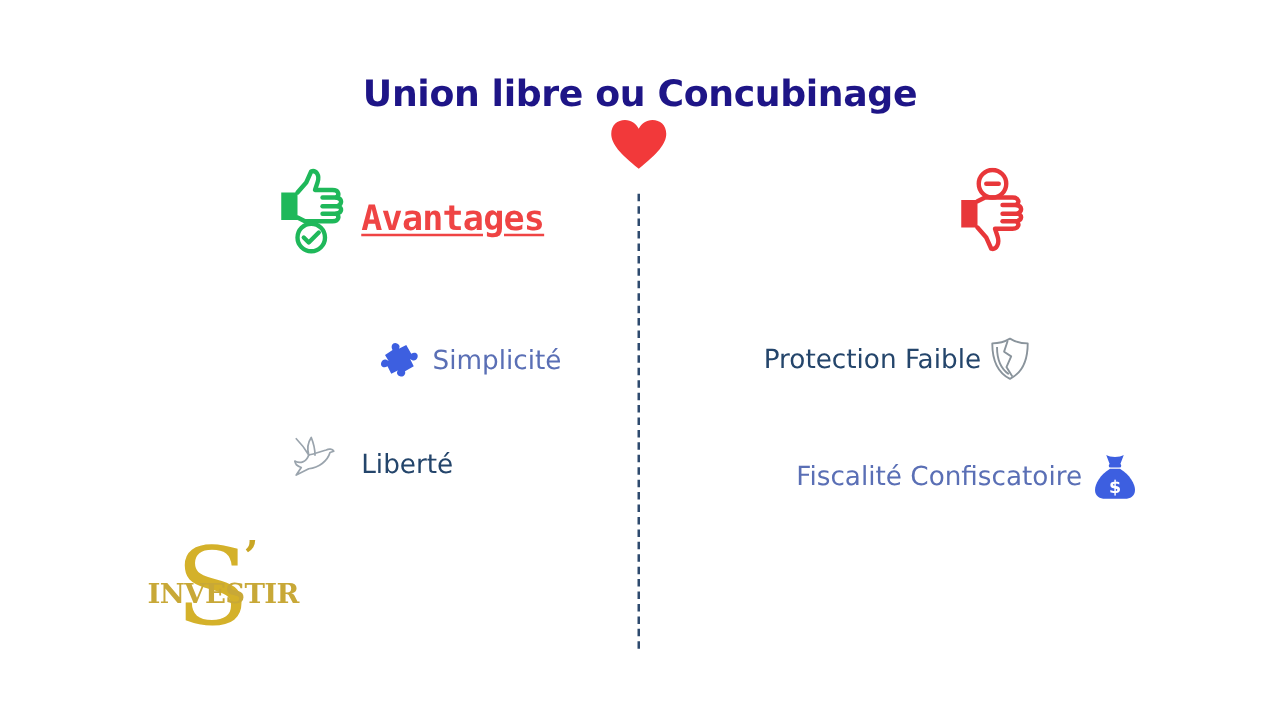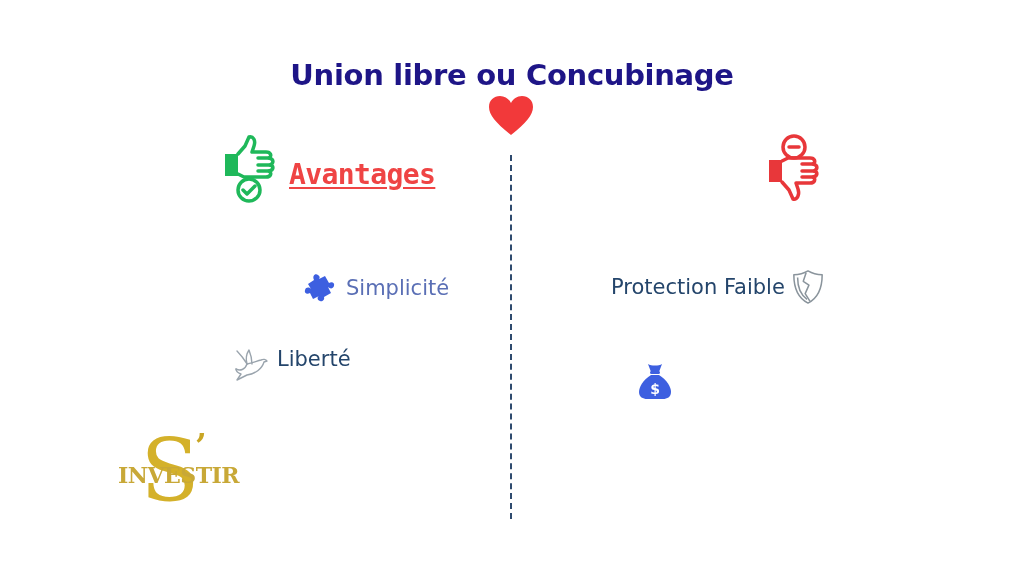--- a/index.html
+++ b/index.html
@@ -72,21 +72,21 @@
   <span class="heading" style="position:absolute; left:67px; top:24px;">Avantages</span>
 </div>
 
 <div class="abs" style="left:302px; top:270px; height:36px; display:flex; align-items:center; gap:8px;">
   <svg viewBox="0 0 36 36" style="width:36px; height:36px;">
     <path d="M6 14 L12 10 C10 6, 13 3, 16 5 C18 6, 18 8, 17 9 L23 6 L27 13 C30 11, 33 13, 32 16 C31 19, 28 19, 26 17 L29 23 L22 27 C23 30, 20 32, 18 31 C15 30, 15 27, 17 26 L11 29 L8 23 C5 25, 2 23, 3 20 C4 17, 7 17, 9 19 Z" fill="#3d5fe0"></path>
   </svg>
   <span class="item c-blue">Simplicité</span>
 </div>
 
-<div class="abs" style="left:233px; top:347px; height:36px; display:flex; align-items:flex-start; gap:8px;">
+<div class="abs" style="left:233px; top:347px; height:36px; display:flex; align-items:flex-end; gap:20px;">
   <svg viewBox="0 0 36 36" style="width:36px; height:36px;">
     <g fill="none" stroke="#9aa4ad" stroke-width="1.4" stroke-linejoin="round" stroke-linecap="round">
       <path d="M4 4 C8 8, 11 12, 14 17 C12 10, 14 6, 16 3 C18 8, 19 12, 19 17"></path>
       <path d="M14 17 C19 16, 24 14, 28 13 C30 12, 33 12, 34 14 L31 15 C29 22, 22 27, 14 28 L4 33 L8 27 C5 26, 3 24, 3 22"></path>
       <path d="M3 22 C7 24, 12 23, 14 17"></path>
     </g>
   </svg>
   <span class="item c-navy">Liberté</span>
 </div>
 
@@ -109,20 +109,21 @@
   <svg viewBox="0 0 36 40" style="width:34px; height:38px;">
     <g fill="none" stroke="#8a949c" stroke-width="1.6" stroke-linejoin="round">
       <path d="M18 3 C23 6, 28 7, 33 7 C33 22, 28 32, 18 37 C8 32, 3 22, 3 7 C8 7, 13 6, 18 3 Z"></path>
       <path d="M7 10 C7 22, 11 29, 17 33"></path>
       <path d="M16 5 L13 14 L19 18 L15 27 L20 35"></path>
     </g>
   </svg>
 </div>
 
 <div class="abs" style="left:637px; top:361px; height:40px; display:flex; align-items:center; gap:8px;">
+  <span class="item c-blue">Fiscalité Confiscatoire</span>
   <svg viewBox="0 0 36 40" style="width:36px; height:40px;">
     <path d="M11 3 C14 5, 22 5, 25 3 L22 11 L14 11 Z" fill="#3d5fe0"></path>
     <rect x="13" y="10" width="10" height="3" rx="1.5" fill="#3d5fe0"></rect>
     <path d="M14 14 L22 14 C30 19, 34 26, 34 31 C34 36, 30 38, 26 38 L10 38 C6 38, 2 36, 2 31 C2 26, 6 19, 14 14 Z" fill="#3d5fe0"></path>
     <text x="18" y="33" text-anchor="middle" font-family="DejaVu Sans, sans-serif" font-size="14" font-weight="bold" fill="#ffffff">$</text>
   </svg>
 </div>
 
 <div class="abs logo">
   <span class="s">S</span>

